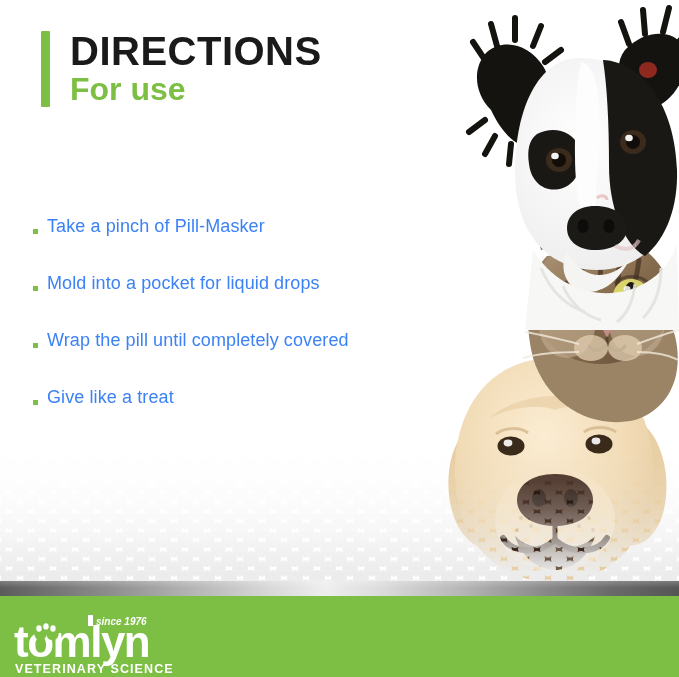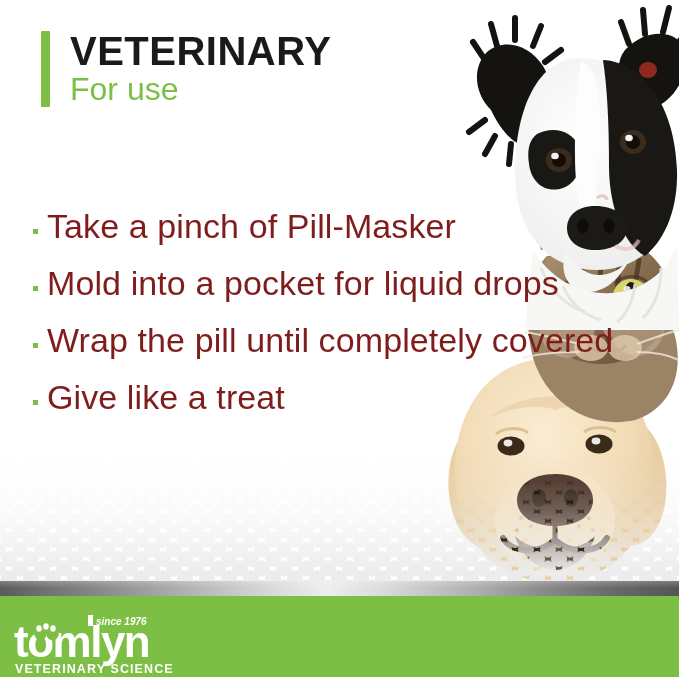--- a/index.html
+++ b/index.html
@@ -59,21 +59,21 @@
     font-size: 40px;
     font-weight: bold;
     letter-spacing: 0.5px;
     color: #1a1a1a;
     line-height: 1.0;
     margin: 0 0 2px 0;
     white-space: nowrap;
   }
   .subtitle {
     font-size: 32px;
-    font-weight: normal;
+    font-weight: bold;
     color: #7DBF44;
     line-height: 1.05;
     margin: 0;
     white-space: nowrap;
   }
 
   
   .steps {
     position: absolute;
     left: 33px;
@@ -90,22 +90,22 @@
   }
   .step-bullet {
     width: 5px;
     height: 5px;
     background: #7DBF44;
     flex: 0 0 auto;
     margin-right: 9px;
     margin-top: 10px;
   }
   .step-label {
-    font-size: 34px;
-    color: #7f1d1d;
+    font-size: 18px;
+    color: #3b82f6;
     letter-spacing: 0.1px;
     white-space: nowrap;
   }
 
   
   .photos {
     position: absolute;
     right: 0;
     top: 0;
     width: 250px;
@@ -308,21 +308,21 @@
 
       </g>
     </svg>
   </div>
 
   <div class="dot-field"></div>
 
   <div class="header">
     <div class="header-bar"></div>
     <div class="header-text">
-      <div class="title">VETERINARY</div>
+      <div class="title">DIRECTIONS</div>
       <div class="subtitle">For use</div>
     </div>
   </div>
 
   <ul class="steps">
     <li class="step">
       <span class="step-bullet"></span>
       <span class="step-label">Take a pinch of Pill-Masker</span>
     </li>
     <li class="step">

